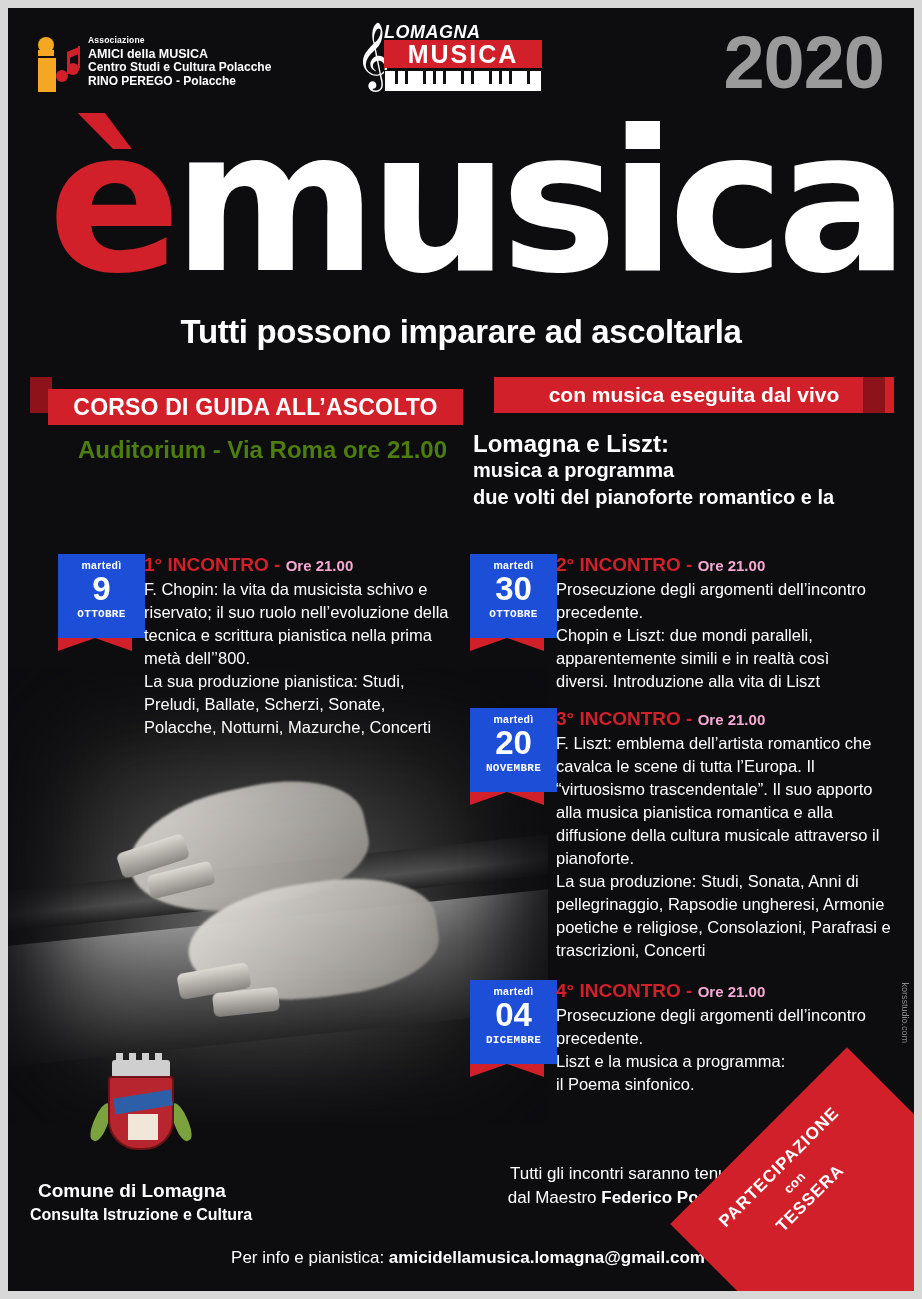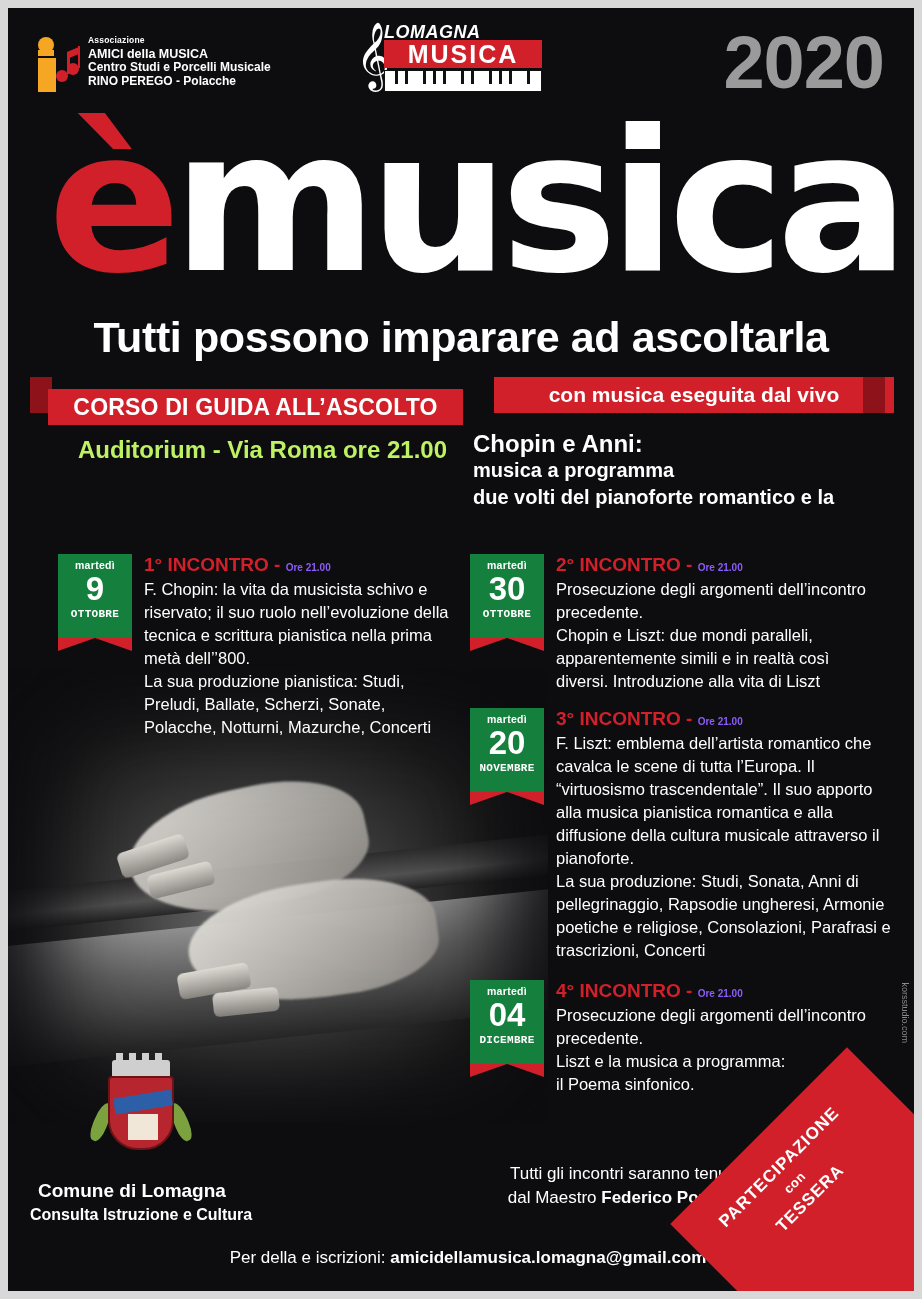--- a/index.html
+++ b/index.html
@@ -53,39 +53,39 @@
   .title-wrap { position: absolute; top: 96px; left: 0; width: 100%; height: 212px; }
   .title {
     position: absolute; left: 40px; top: 0;
     color: #fff; font-size: 196px; font-weight: bold; letter-spacing: -8px;
     line-height: 196px; font-family: "DejaVu Sans", sans-serif;
   }
   .title .e { color: #d2202a; }
 
   .subtitle {
     position: absolute; top: 305px; left: 0; width: 100%;
-    text-align: center; color: #fff; font-size: 43px; font-weight: bold;
+    text-align: center; color: #fff; font-size: 33px; font-weight: bold;
     letter-spacing: -.4px;
   }
 
   
   .ribbon-row { position: absolute; top: 365px; left: 0; width: 100%; height: 44px; }
   .ribbon {
     position: absolute; height: 36px; background: #d2202a; color: #fff;
     font-weight: bold; display: flex; align-items: center; justify-content: center;
   }
   .ribbon.left { left: 40px; top: 4px; width: 415px; font-size: 23px; letter-spacing: .2px; margin-top: 12px; }
   .ribbon.right { left: 486px; top: 4px; width: 400px; font-size: 21px; }
   .tail {
     position: absolute; top: 4px; width: 22px; height: 36px; background: #8e1219;
   }
 
   .venue {
     position: absolute; left: 70px; top: 428px;
-    color: #bef264; font-size: 24px; font-weight: bold;
+    color: #4d7c0f; font-size: 24px; font-weight: bold;
   }
   .program {
     position: absolute; left: 465px; top: 422px; width: 410px;
     color: #fff; font-size: 20px; font-weight: bold; line-height: 27px;
   }
   .program .big { font-size: 24px; }
 
   
   .photo {
     position: absolute; left: 0; top: 660px; width: 540px; height: 455px;
@@ -108,35 +108,35 @@
     filter: blur(1px);
   }
   .h1 { left: 120px; top: 120px; width: 240px; height: 120px; transform: rotate(-12deg); opacity: .92; }
   .h2 { left: 180px; top: 215px; width: 250px; height: 115px; transform: rotate(-8deg); opacity: .96; }
   .fing { position: absolute; background: linear-gradient(180deg,#ddd9d3,#8b8883); border-radius: 6px; filter: blur(.6px); }
   .photo .vig { position: absolute; inset: 0; box-shadow: inset 0 0 90px 45px #0d0d10; }
 
   
   .meeting { position: absolute; }
   .date-badge {
-    position: absolute; left: 0; top: 0; width: 74px; height: 84px;
-    background: #15803d; color: #fff; text-align: center;
+    position: absolute; left: 0; top: 0; width: 87px; height: 84px;
+    background: #1d4ed8; color: #fff; text-align: center;
   }
   .date-badge:after {
     content: ""; position: absolute; left: 0; bottom: -13px;
     border-left: 37px solid #d2202a; border-right: 37px solid #d2202a;
     border-bottom: 13px solid transparent;
   }
   .date-badge .dow { font-size: 10.5px; font-weight: bold; letter-spacing: .3px; padding-top: 5px; }
   .date-badge .dnum { font-size: 33px; font-weight: bold; line-height: 33px; margin-top: 1px; }
   .date-badge .mon { font-size: 11px; font-weight: bold; letter-spacing: .3px; margin-top: 3px; font-family: Liberation Mono, monospace; }
 
   .m-body { position: absolute; left: 86px; top: 0; }
   .m-head { font-size: 19px; font-weight: bold; color: #d2202a; white-space: nowrap; }
-  .m-head .ora { color: #8b5cf6; font-size: 10px; font-weight: bold; }
+  .m-head .ora { color: #f9a8d4; font-size: 15px; font-weight: bold; }
   .m-text { color: #fff; font-size: 16.5px; line-height: 23px; margin-top: 2px; }
 
   
   .crest { position: absolute; left: 78px; top: 1046px; width: 110px; height: 118px; }
   .crest .shield {
     position: absolute; left: 22px; top: 22px; width: 66px; height: 74px;
     background: #b7262e; border-radius: 4px 4px 30px 30px; border: 2px solid #6d1318;
   }
   .crest .shield .band { position: absolute; left: 4px; top: 16px; width: 58px; height: 16px; background: #2c5fa8; transform: rotate(-9deg); }
   .crest .shield .tower { position: absolute; left: 18px; top: 36px; width: 30px; height: 26px; background: #f0e7d8; }
@@ -200,21 +200,21 @@
           <circle cx="30" cy="40" r="6" fill="#d2202a"></circle>
           <circle cx="41" cy="33" r="6" fill="#d2202a"></circle>
           <rect x="35" y="16" width="3" height="22" fill="#d2202a"></rect>
           <rect x="46" y="10" width="3" height="22" fill="#d2202a"></rect>
           <path d="M35 16 l14 -6 v7 l-14 6z" fill="#d2202a"></path>
         </svg>
       </div>
       <div class="assoc-txt">
         <div class="t0">Associazione</div>
         <div class="t1">AMICI della MUSICA</div>
-        <div class="t2">Centro Studi e Porcelli Musicale</div>
+        <div class="t2">Centro Studi e Cultura Polacche</div>
         <div class="t3">RINO PEREGO - Polacche</div>
       </div>
     </div>
 
     <div class="lomagna">
       <div class="clef">𝄞</div>
       <div class="lom-word">LOMAGNA</div>
       <div class="lom-musica">MUSICA</div>
       <div class="lom-keys">
         <i style="left:10px"></i>
@@ -245,21 +245,21 @@
   <div class="ribbon-row">
     <div class="tail" style="left:22px"></div>
     <div class="ribbon left">CORSO DI GUIDA ALL’ASCOLTO</div>
     <div class="ribbon right">con musica eseguita dal vivo</div>
     <div class="tail" style="left:855px"></div>
   </div>
 
   <div class="venue">Auditorium - Via Roma ore 21.00</div>
 
   <div class="program">
-    <div class="big">Chopin e Anni:</div>
+    <div class="big">Lomagna e Liszt:</div>
     <div>musica a programma</div>
     <div>due volti del pianoforte romantico e la</div>
   </div>
 
   <div class="photo">
     <div class="keybed2"></div>
     <div class="keybed"></div>
     <div class="hand h1"></div>
     <div class="fing" style="left:110px;top:175px;width:70px;height:26px;transform:rotate(-18deg)"></div>
     <div class="fing" style="left:140px;top:200px;width:66px;height:24px;transform:rotate(-14deg)"></div>
@@ -348,21 +348,21 @@
   <div class="consulta">Consulta Istruzione e Cultura</div>
 
   <div class="maestro">
     <div>Tutti gli incontri saranno tenuti</div>
     <div>
       <span>dal Maestro </span><b>Federico Porcelli</b>
     </div>
   </div>
 
   <div class="info">
-    <span>Per della e iscrizioni: </span><b>amicidellamusica.lomagna@gmail.com</b>
+    <span>Per info e pianistica: </span><b>amicidellamusica.lomagna@gmail.com</b>
   </div>
 
   <div class="corner"></div>
   <div class="corner-txt">
     <div>PARTECIPAZIONE</div>
     <div class="small">con</div>
     <div>TESSERA</div>
   </div>
 
   <div class="credit">korsstudio.com</div>

